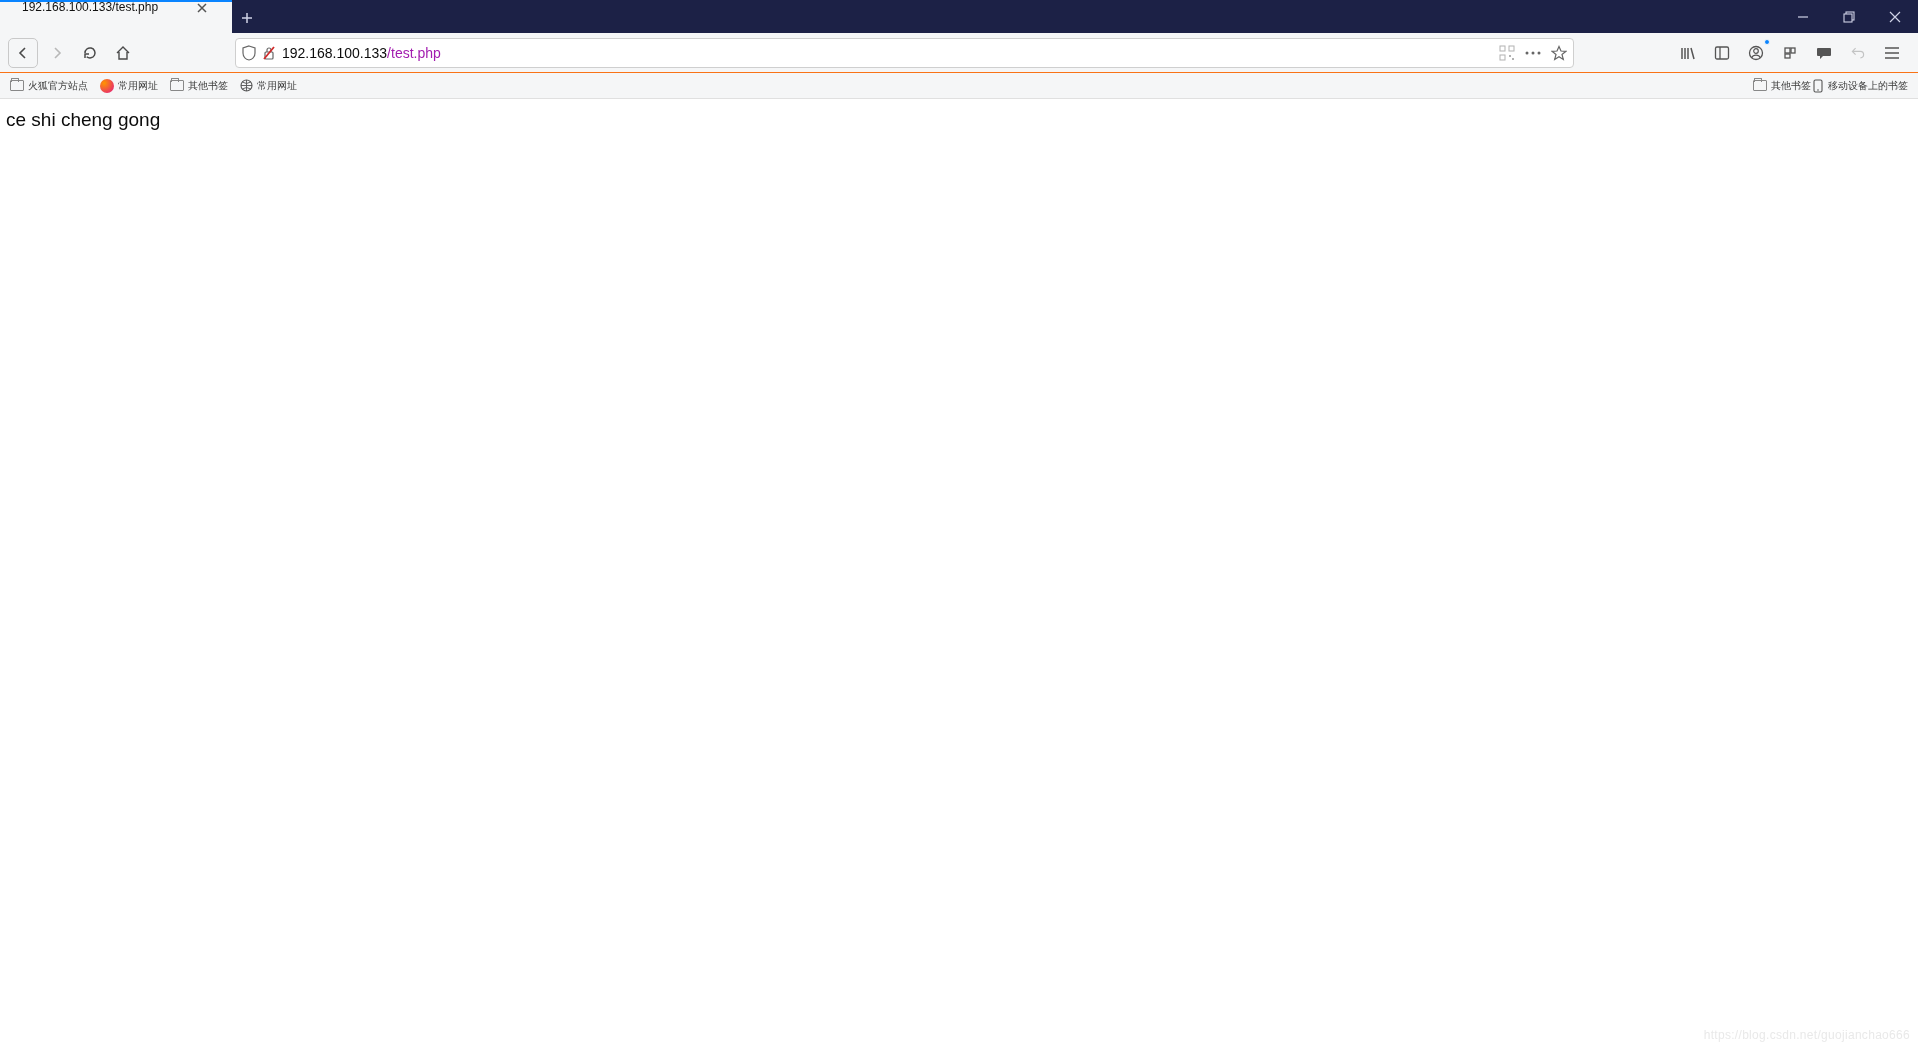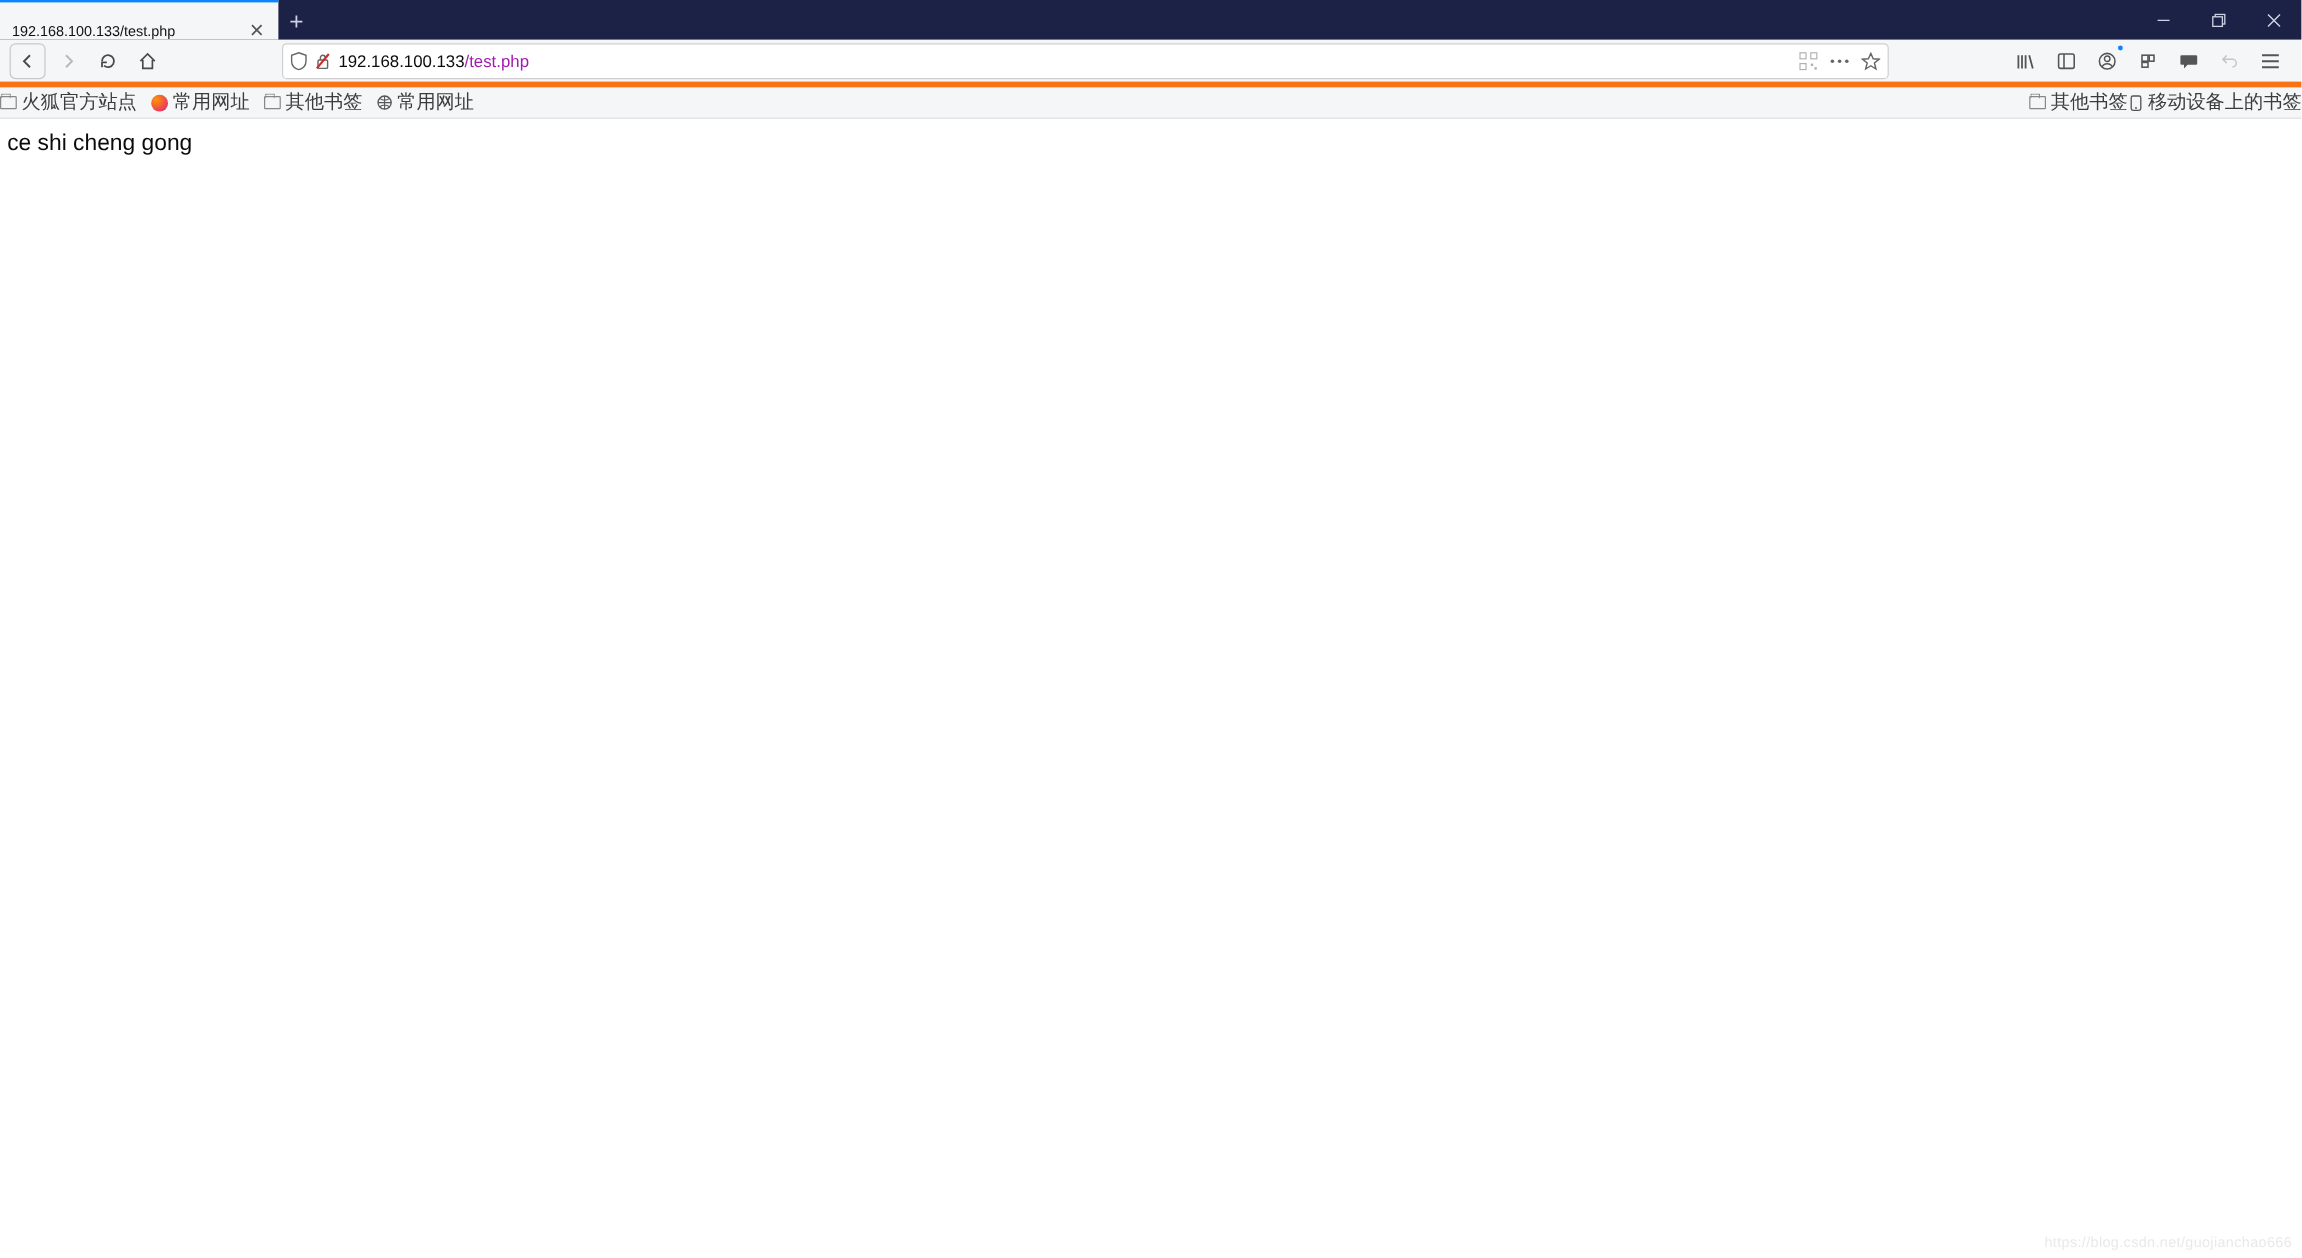--- a/index.html
+++ b/index.html
@@ -1,42 +1,42 @@
 <!DOCTYPE html>
 <html><head>
   <meta charset="utf-8">
   <style>
     * { margin:0; padding:0; box-sizing:border-box; font-family:"Segoe UI",Tahoma,sans-serif; }
     body { width:1918px; height:1048px; background:#fff; overflow:hidden; position:relative; }
 
     
     .tab-strip { height:33px; background:#1c2146; display:flex; align-items:flex-end; padding-left:0; position:relative; }
-    .tab { height:33px; background:#f5f6f7; display:flex; align-items:flex-end; width:232px; padding:0 10px; font-size:12px; color:#111; position:relative; }
+    .tab { height:33px; background:#f5f6f7; display:flex; align-items:flex-start; width:232px; padding:0 22px; font-size:12px; color:#111; position:relative; }
     .tab .top-line { position:absolute; top:0; left:0; right:0; height:2px; background:#0a84ff; }
     .tab-title { flex:1; white-space:nowrap; overflow:hidden; text-overflow:ellipsis; }
     .tab-close { width:16px; height:16px; display:flex; align-items:center; justify-content:center; color:#444; font-size:14px; cursor:pointer; }
     .new-tab { width:30px; height:30px; display:flex; align-items:center; justify-content:center; color:#cfd2e6; font-size:16px; cursor:pointer; }
     .win-controls { position:absolute; right:0; top:0; height:33px; display:flex; }
     .win-btn { width:46px; height:33px; display:flex; align-items:center; justify-content:center; color:#cfd2e6; cursor:pointer; }
 
     
-    .nav-bar { height:40px; background:#f5f6f7; display:flex; align-items:center; padding:0 8px; border-bottom:5px solid #f97316; }
+    .nav-bar { height:40px; background:#f5f6f7; display:flex; align-items:center; padding:0 8px; border-bottom:1px solid #f97316; }
     .nav-left { display:flex; align-items:center; gap:5px; }
     .nav-btn { width:28px; height:28px; display:flex; align-items:center; justify-content:center; color:#5a5a5a; border-radius:4px; cursor:pointer; }
     .nav-btn.back { border:1px solid #c9c9c9; border-radius:5px; width:30px; height:30px; }
     .nav-btn.fwd { color:#b8b8b8; }
     .url-bar { flex:1; height:30px; margin:0 10px 0 98px; background:#fff; border:1px solid #cfcfcf; border-radius:4px; display:flex; align-items:center; padding:0 6px; font-size:14px; color:#555; gap:6px; }
     .url-val { flex:1; display:flex; align-items:center; }
     .url-host { color:#0c0c0c; }
     .url-path { color:#a21caf; }
     .url-right { display:flex; align-items:center; gap:10px; color:#5a5a5a; }
     .nav-right { display:flex; align-items:center; gap:6px; margin-left:90px; margin-right:4px; }
 
     
-    .bm-bar { height:26px; background:#f5f6f7; border-bottom:1px solid #e0e0e0; display:flex; align-items:center; padding:0 0; font-size:16px; color:#3c3c3c; }
+    .bm-bar { height:26px; background:#f5f6f7; border-bottom:1px solid #e0e0e0; display:flex; align-items:center; padding:0 10px; font-size:10px; color:#3c3c3c; }
     .bm-left { display:flex; align-items:center; gap:12px; }
     .bm-item { display:flex; align-items:center; gap:4px; cursor:pointer; }
     .bm-right { margin-left:auto; display:flex; align-items:center; }
     .folder-icon { width:14px; height:11px; border:1px solid #888; border-radius:1px; position:relative; }
     .folder-icon:before { content:""; position:absolute; top:-3px; left:0; width:6px; height:3px; border:1px solid #888; border-bottom:none; border-radius:1px 1px 0 0; }
     .fx-icon { width:14px; height:14px; border-radius:50%; background:radial-gradient(circle at 30% 30%,#ff9400,#e31587); }
     .globe-icon,.mobile-icon { width:13px; height:13px; display:flex; align-items:center; justify-content:center; }
 
     
     .content { padding:10px 6px; font-size:19px; color:#0c0c0c; font-family:"Times New Roman",serif; }

